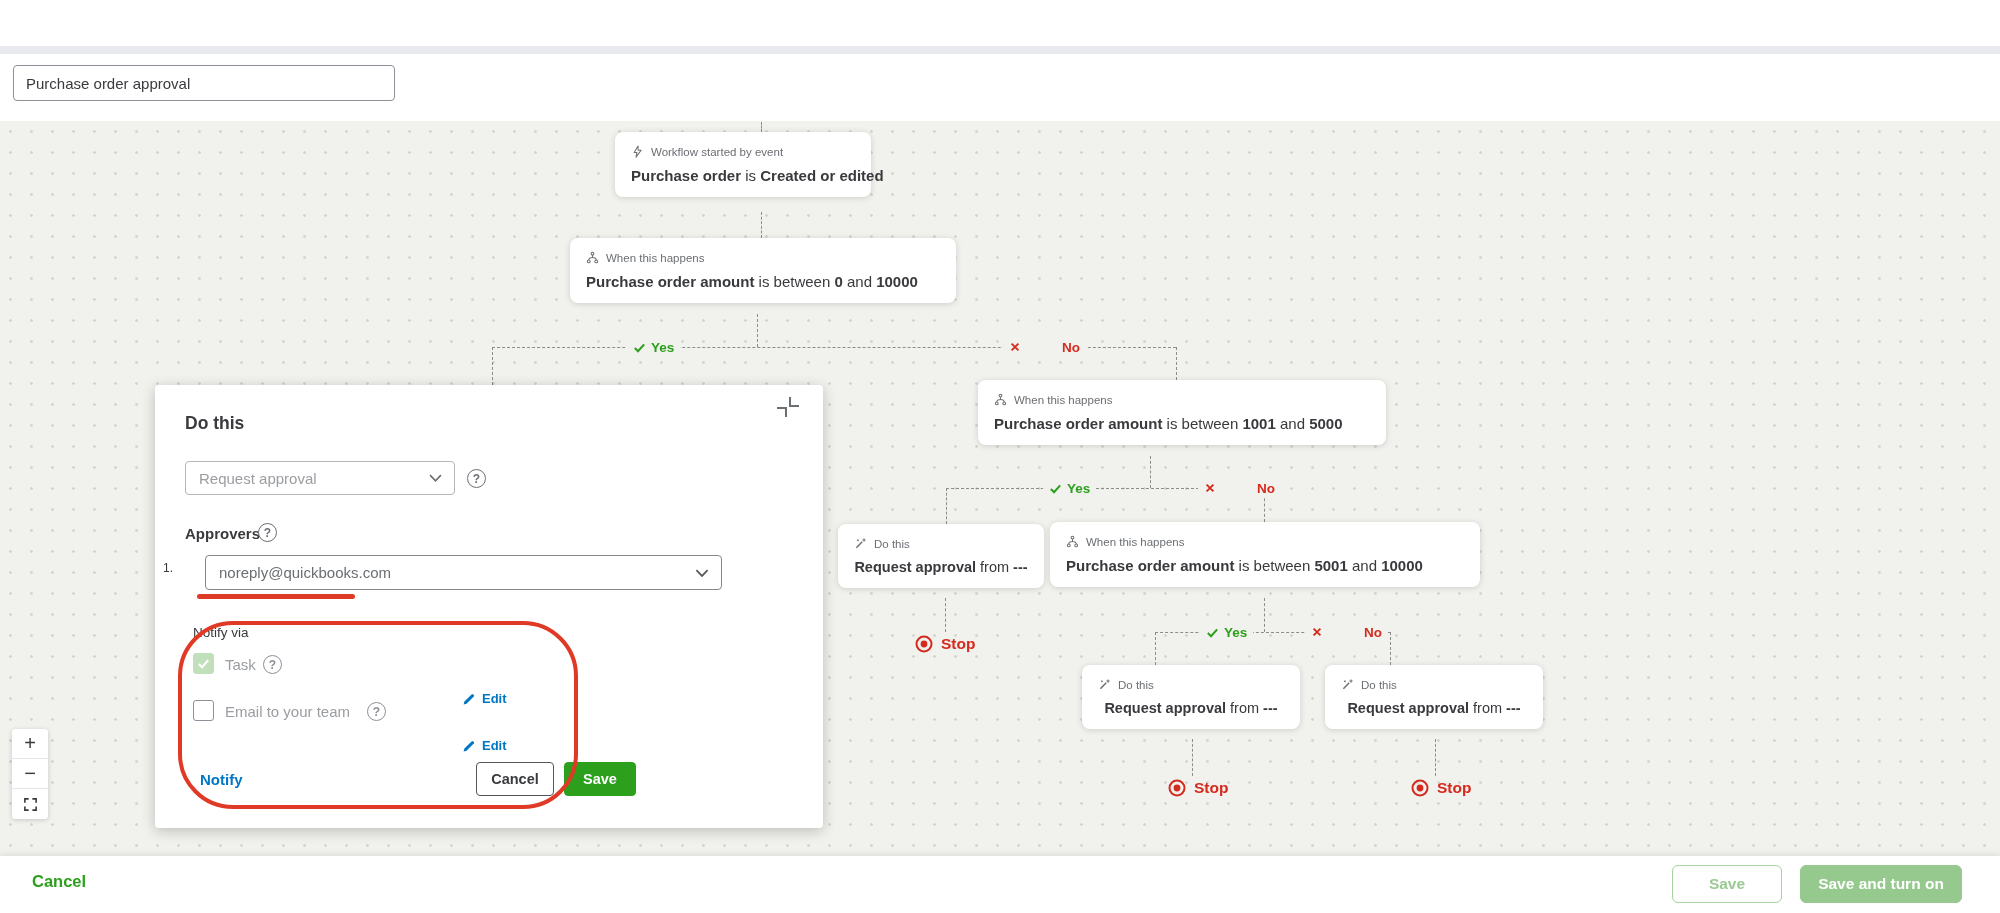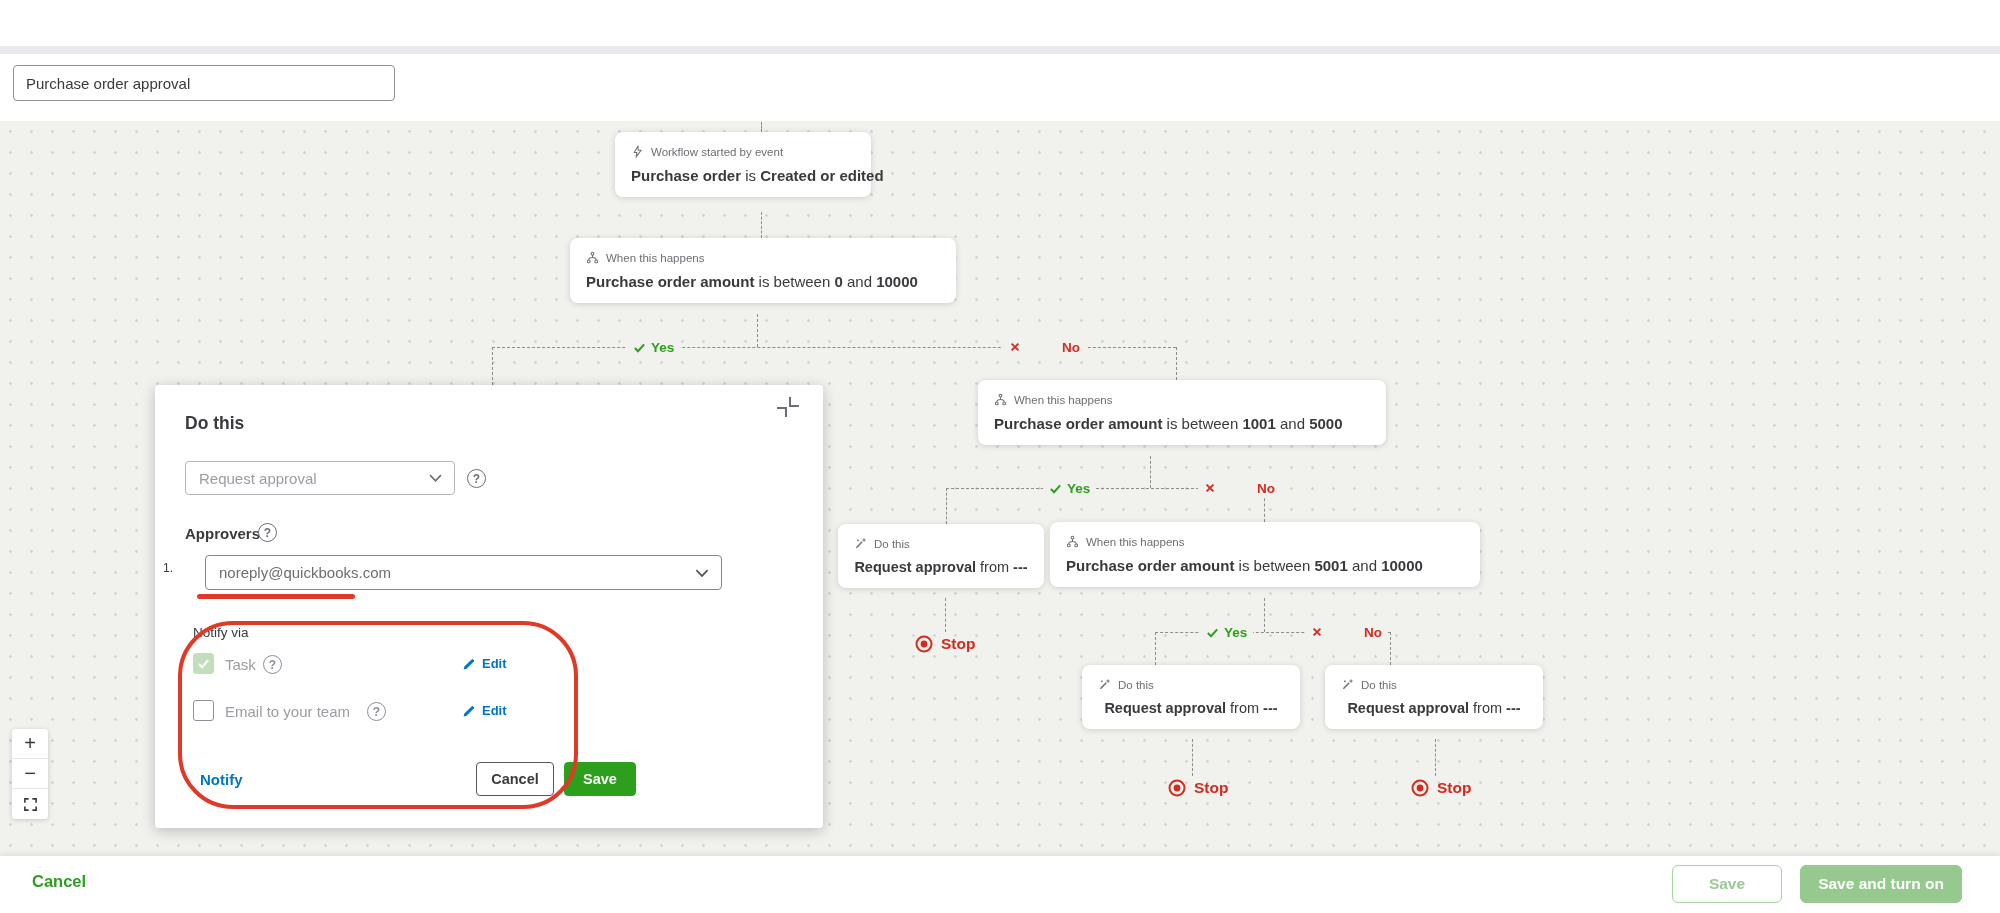--- a/index.html
+++ b/index.html
@@ -68,21 +68,21 @@
   .lbl-bold{position:absolute;font-size:15px;font-weight:700;}
   .idx{position:absolute;left:8px;top:176px;font-size:12px;color:#393a3d;}
   .underline{position:absolute;left:42px;top:209px;width:158px;height:5px;background:#dd3b26;border-radius:3px;z-index:7;}
   .notify-lbl{position:absolute;left:38px;top:240px;font-size:13.5px;color:#393a3d;}
   .cb{position:absolute;width:21px;height:21px;border-radius:3px;box-sizing:border-box;cursor:pointer;
       display:flex;align-items:center;justify-content:center;}
   .cb.checked{background:#c2dfbc;border:1px solid #c2dfbc;}
   .cb.un{background:#fff;border:1.5px solid #8d9096;}
   .opt-lbl{position:absolute;font-size:15px;color:#9a9da1;white-space:nowrap;}
   .edit{position:absolute;display:flex;align-items:center;gap:6px;color:#0077c5;
-        font-size:13px;font-weight:700;cursor:pointer;background:none;border:none;padding:0;font-family:inherit;}
+        font-size:13px;font-weight:700;cursor:pointer;background:none;border:none;padding:0;font-family:inherit;margin-top:35px;}
   .oval{position:absolute;left:23px;top:236px;width:392px;height:180px;border:4px solid #e03a27;
         border-radius:55px;z-index:6;pointer-events:none;}
   .link{color:#0077c5;font-weight:700;font-size:15px;cursor:pointer;background:none;border:none;padding:0;font-family:inherit;}
   .p-delete{position:absolute;left:45px;top:386px;}
   .btn{border-radius:4px;font-family:inherit;font-size:14.5px;font-weight:700;cursor:pointer;
        display:flex;align-items:center;justify-content:center;box-sizing:border-box;}
   .p-cancel{position:absolute;left:321px;top:377px;width:78px;height:34px;background:#fff;
             border:1px solid #54565b;color:#393a3d;}
   .p-save{position:absolute;left:409px;top:377px;width:72px;height:34px;background:#2ca01c;
           border:1px solid #2ca01c;color:#fff;}

